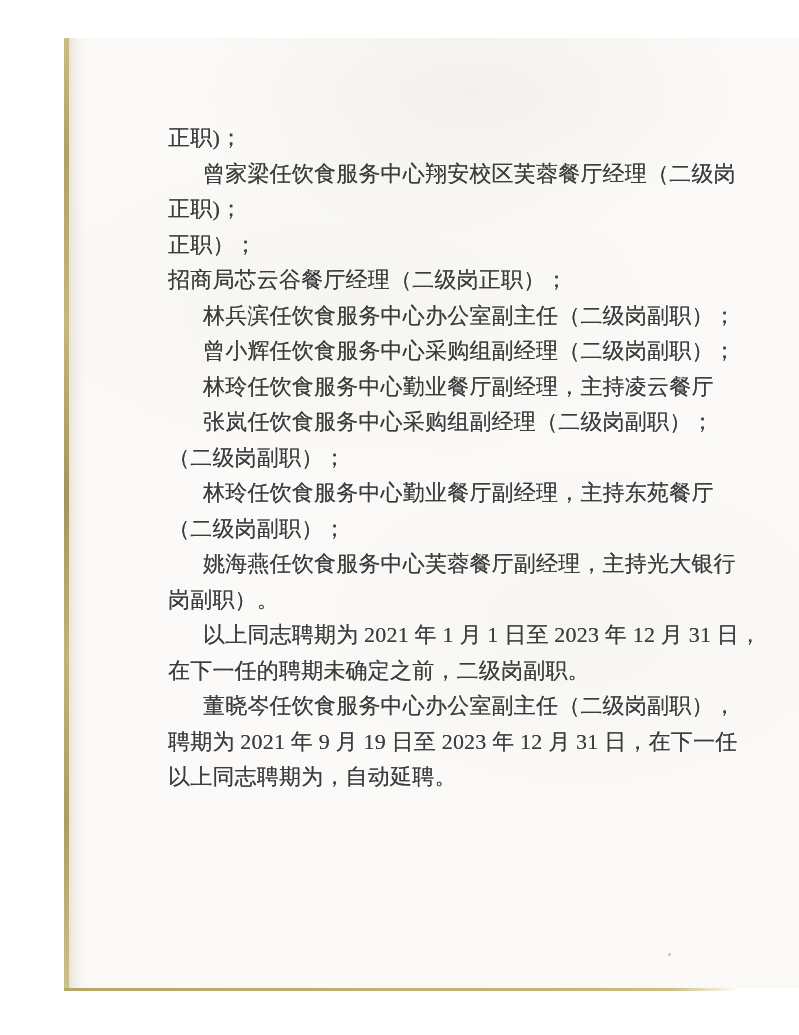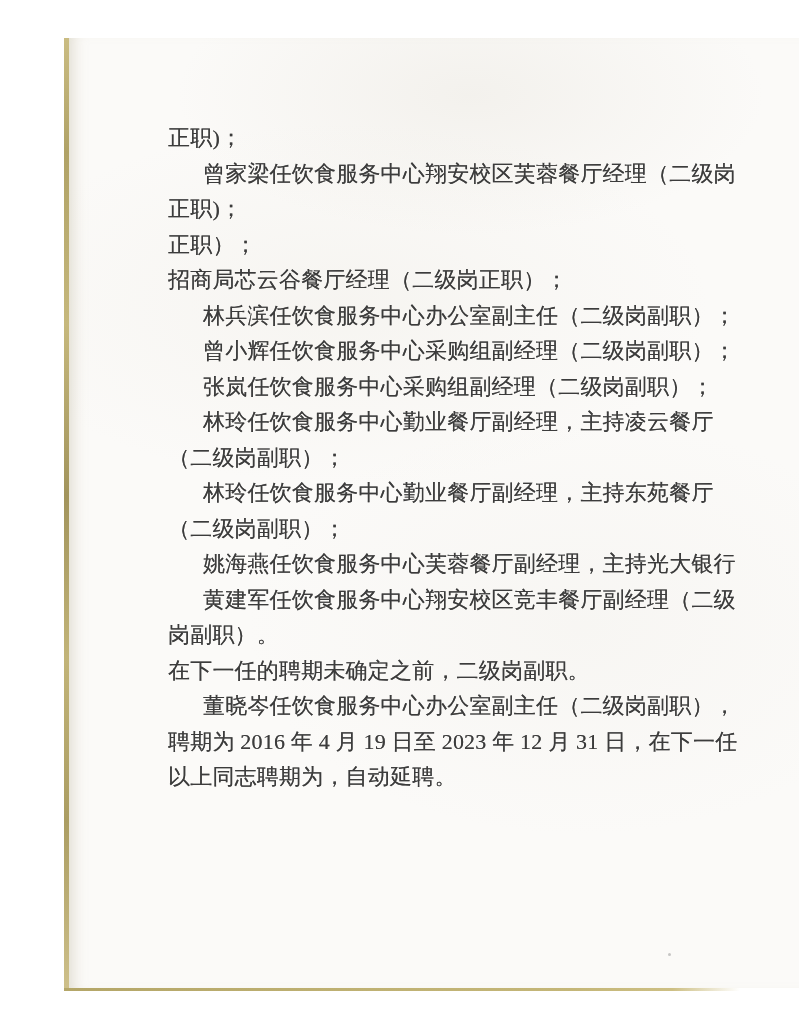--- a/index.html
+++ b/index.html
@@ -83,28 +83,28 @@
   <div class="paper"></div>
 
   <div class="doc">
     <div class="line">正职)；</div>
     <div class="line indent">曾家梁任饮食服务中心翔安校区芙蓉餐厅经理（二级岗</div>
     <div class="line">正职)；</div>
     <div class="line">正职）；</div>
     <div class="line">招商局芯云谷餐厅经理（二级岗正职）；</div>
     <div class="line indent">林兵滨任饮食服务中心办公室副主任（二级岗副职）；</div>
     <div class="line indent">曾小辉任饮食服务中心采购组副经理（二级岗副职）；</div>
+    <div class="line indent">林玲任饮食服务中心勤业餐厅副经理，主持凌云餐厅</div>
     <div class="line indent">张岚任饮食服务中心采购组副经理（二级岗副职）；</div>
-    <div class="line indent">林玲任饮食服务中心勤业餐厅副经理，主持凌云餐厅</div>
     <div class="line">（二级岗副职）；</div>
     <div class="line indent">林玲任饮食服务中心勤业餐厅副经理，主持东苑餐厅</div>
     <div class="line">（二级岗副职）；</div>
     <div class="line indent">姚海燕任饮食服务中心芙蓉餐厅副经理，主持光大银行</div>
-    <div class="line indent">黄建军任饮食服务中心翔安校区竞丰餐厅副经理（二级</div>
     <div class="line">岗副职）。</div>
+    <div class="line indent">以上同志聘期为 2021 年 1 月 1 日至 2023 年 12 月 31 日，</div>
     <div class="line">在下一任的聘期未确定之前，二级岗副职。</div>
     <div class="line indent">董晓岑任饮食服务中心办公室副主任（二级岗副职），</div>
-    <div class="line">聘期为 2016 年 4 月 19 日至 2023 年 12 月 31 日，在下一任</div>
+    <div class="line">聘期为 2021 年 9 月 19 日至 2023 年 12 月 31 日，在下一任</div>
     <div class="line">以上同志聘期为，自动延聘。</div>
   </div>
 
   <div class="speck"></div>
 </div>
 
 </body></html>

